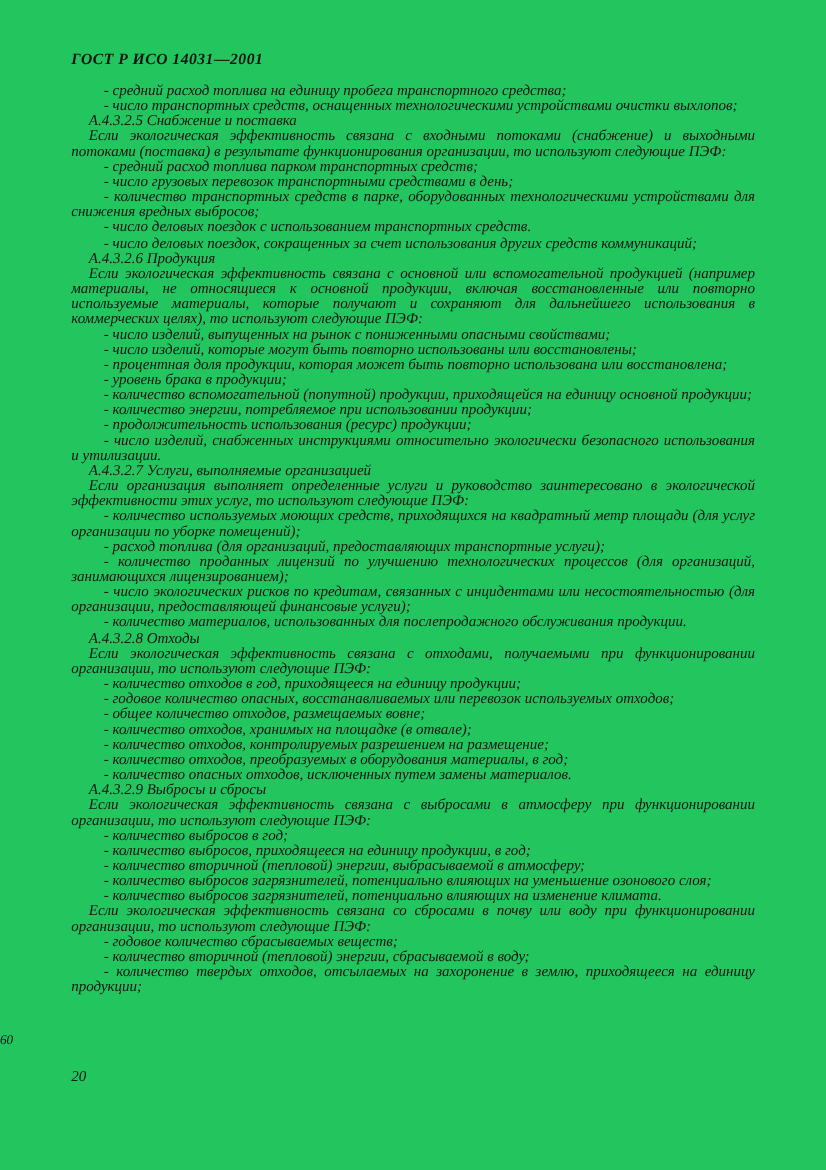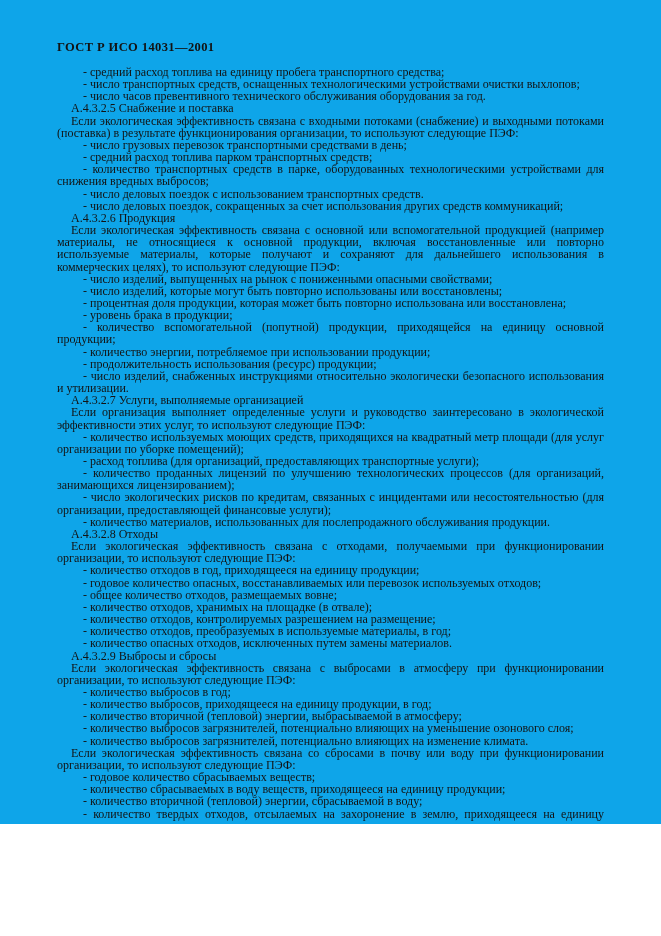--- a/index.html
+++ b/index.html
@@ -5,23 +5,24 @@
   html, body {
     margin: 0;
     padding: 0;
     background: #ffffff;
     font-family: "Liberation Serif", "DejaVu Serif", serif;
     color: #131313;
   }
   .page {
     position: relative;
     width: 661px;
-    height: 824px;
-    background: #0ea5e9;
+    height: 936px;
+    background: #22c55e;
     overflow: hidden;
+    font-style: italic;
   }
   .doc-header {
     position: absolute;
     top: 40px;
     left: 57px;
     font-size: 12.5px;
     font-weight: bold;
     letter-spacing: 0.4px;
     white-space: nowrap;
   }
@@ -34,46 +35,45 @@
     line-height: 12.15px;
     text-align: justify;
     hyphens: none;
   }
   .content .block { margin: 0; }
   .content .paragraph { text-indent: 14px; }
   .content .heading  { text-indent: 14px; }
   .content .bullet   { text-indent: 26px; }
   .footer-left {
     position: absolute;
-    top: 831px;
+    top: 854px;
     left: 57px;
-    font-size: 16px;
+    font-size: 12px;
   }
   .footer-center {
     position: absolute;
     top: 827px;
     left: 0;
     right: 0;
     font-size: 10.6px;
   }
 </style>
 </head>
 <body>
 
 <div class="page">
   <div class="doc-header">ГОСТ Р ИСО 14031—2001</div>
 
   <div class="content" id="doc-content">
       <div class="block bullet">- средний расход топлива на единицу пробега транспортного средства;</div>
       <div class="block bullet">- число транспортных средств, оснащенных технологическими устройствами очистки выхлопов;</div>
-      <div class="block bullet">- число часов превентивного технического обслуживания оборудования за год.</div>
       <div class="block heading">А.4.3.2.5 Снабжение и поставка</div>
       <div class="block paragraph">Если экологическая эффективность связана с входными потоками (снабжение) и выходными потоками (поставка) в результате функционирования организации, то используют следующие ПЭФ:</div>
+      <div class="block bullet">- средний расход топлива парком транспортных средств;</div>
       <div class="block bullet">- число грузовых перевозок транспортными средствами в день;</div>
-      <div class="block bullet">- средний расход топлива парком транспортных средств;</div>
       <div class="block bullet">- количество транспортных средств в парке, оборудованных технологическими устройствами для снижения вредных выбросов;</div>
       <div class="block bullet">- число деловых поездок с использованием транспортных средств.</div>
       <div class="block bullet">- число деловых поездок, сокращенных за счет использования других средств коммуникаций;</div>
       <div class="block heading">А.4.3.2.6 Продукция</div>
       <div class="block paragraph">Если экологическая эффективность связана с основной или вспомогательной продукцией (например материалы, не относящиеся к основной продукции, включая восстановленные или повторно используемые материалы, которые получают и сохраняют для дальнейшего использования в коммерческих целях), то используют следующие ПЭФ:</div>
       <div class="block bullet">- число изделий, выпущенных на рынок с пониженными опасными свойствами;</div>
       <div class="block bullet">- число изделий, которые могут быть повторно использованы или восстановлены;</div>
       <div class="block bullet">- процентная доля продукции, которая может быть повторно использована или восстановлена;</div>
       <div class="block bullet">- уровень брака в продукции;</div>
       <div class="block bullet">- количество вспомогательной (попутной) продукции, приходящейся на единицу основной продукции;</div>
@@ -87,31 +87,30 @@
       <div class="block bullet">- количество проданных лицензий по улучшению технологических процессов (для организаций, занимающихся лицензированием);</div>
       <div class="block bullet">- число экологических рисков по кредитам, связанных с инцидентами или несостоятельностью (для организации, предоставляющей финансовые услуги);</div>
       <div class="block bullet">- количество материалов, использованных для послепродажного обслуживания продукции.</div>
       <div class="block heading">А.4.3.2.8 Отходы</div>
       <div class="block paragraph">Если экологическая эффективность связана с отходами, получаемыми при функционировании организации, то используют следующие ПЭФ:</div>
       <div class="block bullet">- количество отходов в год, приходящееся на единицу продукции;</div>
       <div class="block bullet">- годовое количество опасных, восстанавливаемых или перевозок используемых отходов;</div>
       <div class="block bullet">- общее количество отходов, размещаемых вовне;</div>
       <div class="block bullet">- количество отходов, хранимых на площадке (в отвале);</div>
       <div class="block bullet">- количество отходов, контролируемых разрешением на размещение;</div>
-      <div class="block bullet">- количество отходов, преобразуемых в используемые материалы, в год;</div>
+      <div class="block bullet">- количество отходов, преобразуемых в оборудования материалы, в год;</div>
       <div class="block bullet">- количество опасных отходов, исключенных путем замены материалов.</div>
       <div class="block heading">А.4.3.2.9 Выбросы и сбросы</div>
       <div class="block paragraph">Если экологическая эффективность связана с выбросами в атмосферу при функционировании организации, то используют следующие ПЭФ:</div>
       <div class="block bullet">- количество выбросов в год;</div>
       <div class="block bullet">- количество выбросов, приходящееся на единицу продукции, в год;</div>
       <div class="block bullet">- количество вторичной (тепловой) энергии, выбрасываемой в атмосферу;</div>
       <div class="block bullet">- количество выбросов загрязнителей, потенциально влияющих на уменьшение озонового слоя;</div>
       <div class="block bullet">- количество выбросов загрязнителей, потенциально влияющих на изменение климата.</div>
       <div class="block paragraph">Если экологическая эффективность связана со сбросами в почву или воду при функционировании организации, то используют следующие ПЭФ:</div>
       <div class="block bullet">- годовое количество сбрасываемых веществ;</div>
-      <div class="block bullet">- количество сбрасываемых в воду веществ, приходящееся на единицу продукции;</div>
       <div class="block bullet">- количество вторичной (тепловой) энергии, сбрасываемой в воду;</div>
       <div class="block bullet">- количество твердых отходов, отсылаемых на захоронение в землю, приходящееся на единицу продукции;</div>
     </div>
 
   <div class="footer-left">20</div>
   <div class="footer-center">60</div>
 </div>
 
 </body></html>

